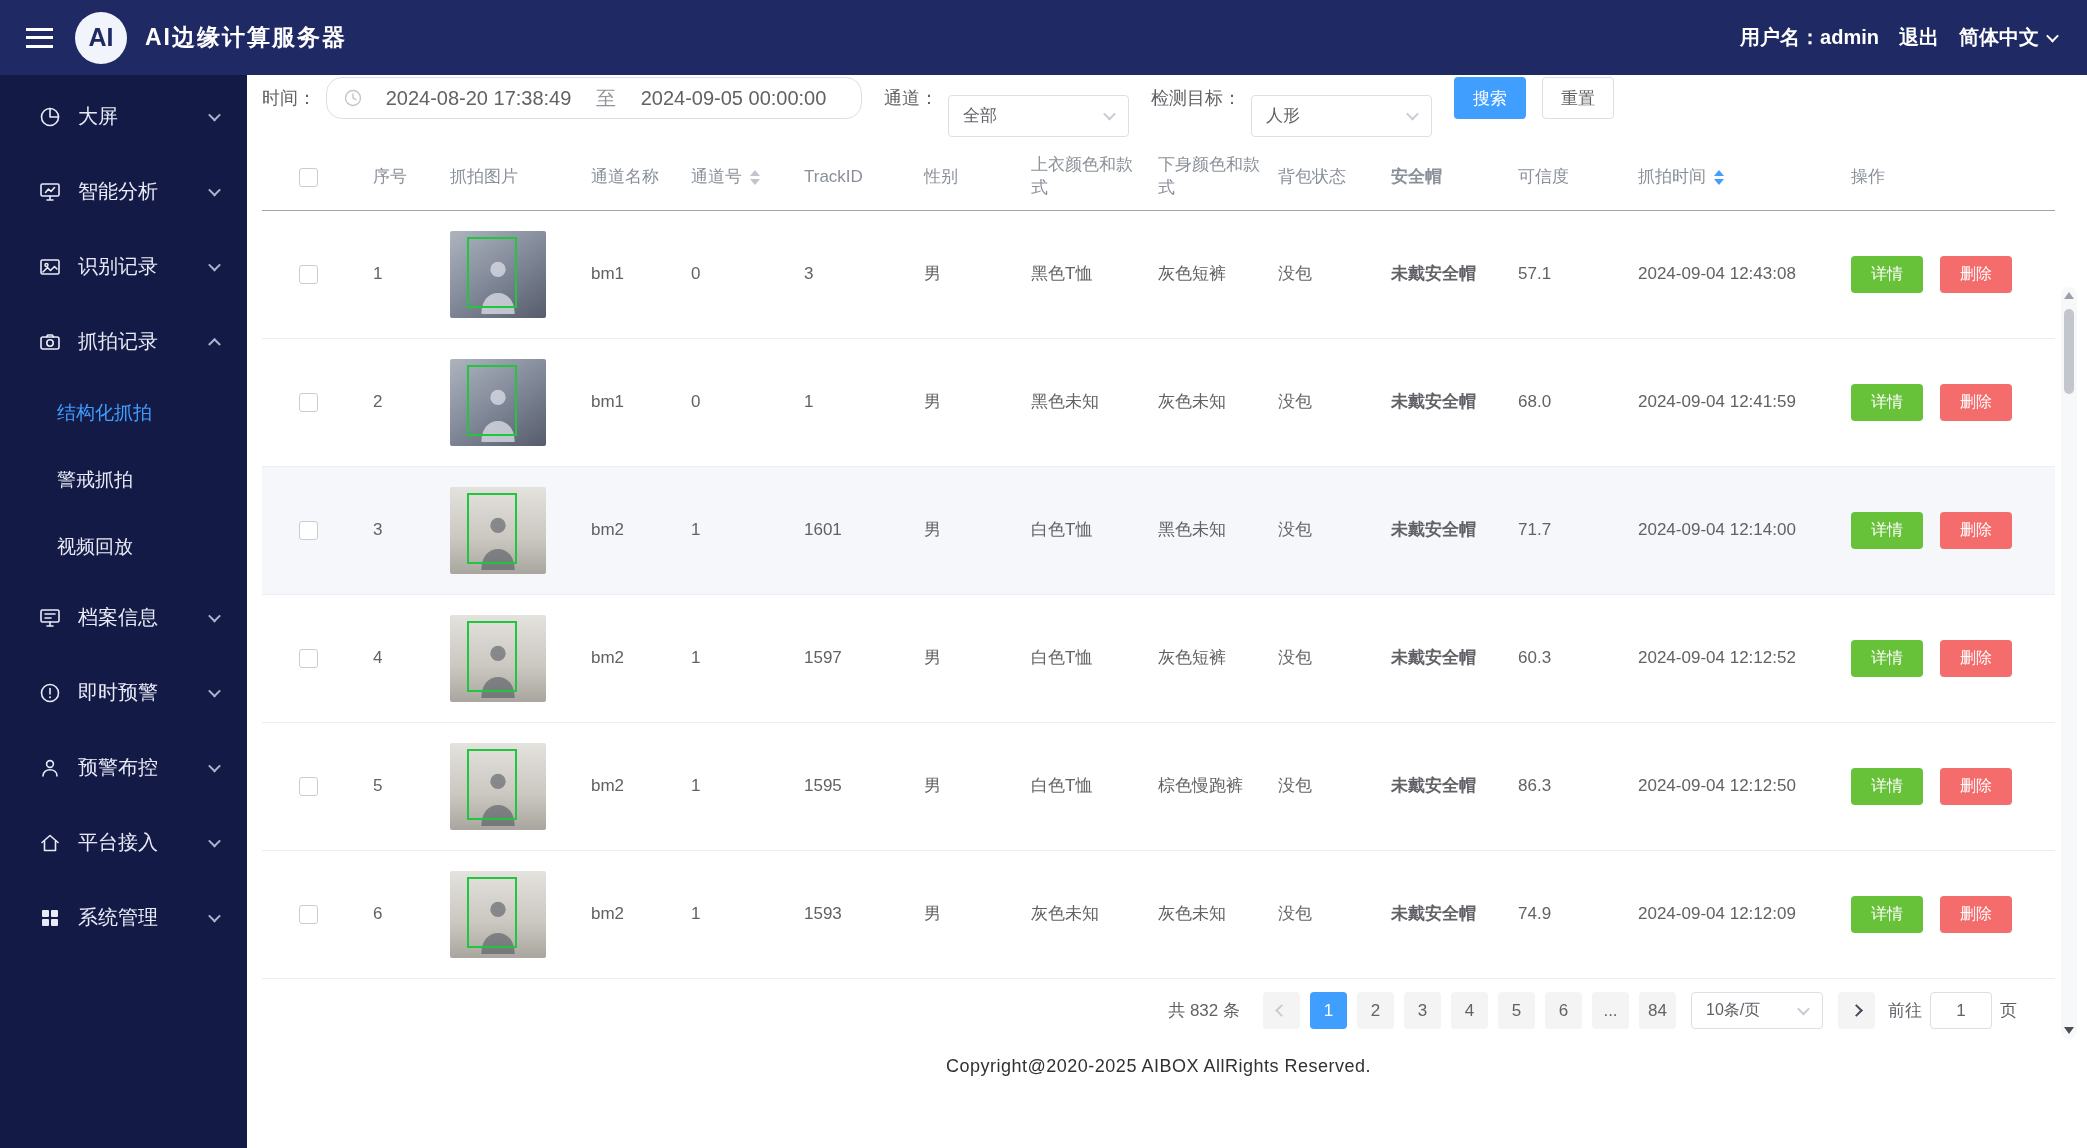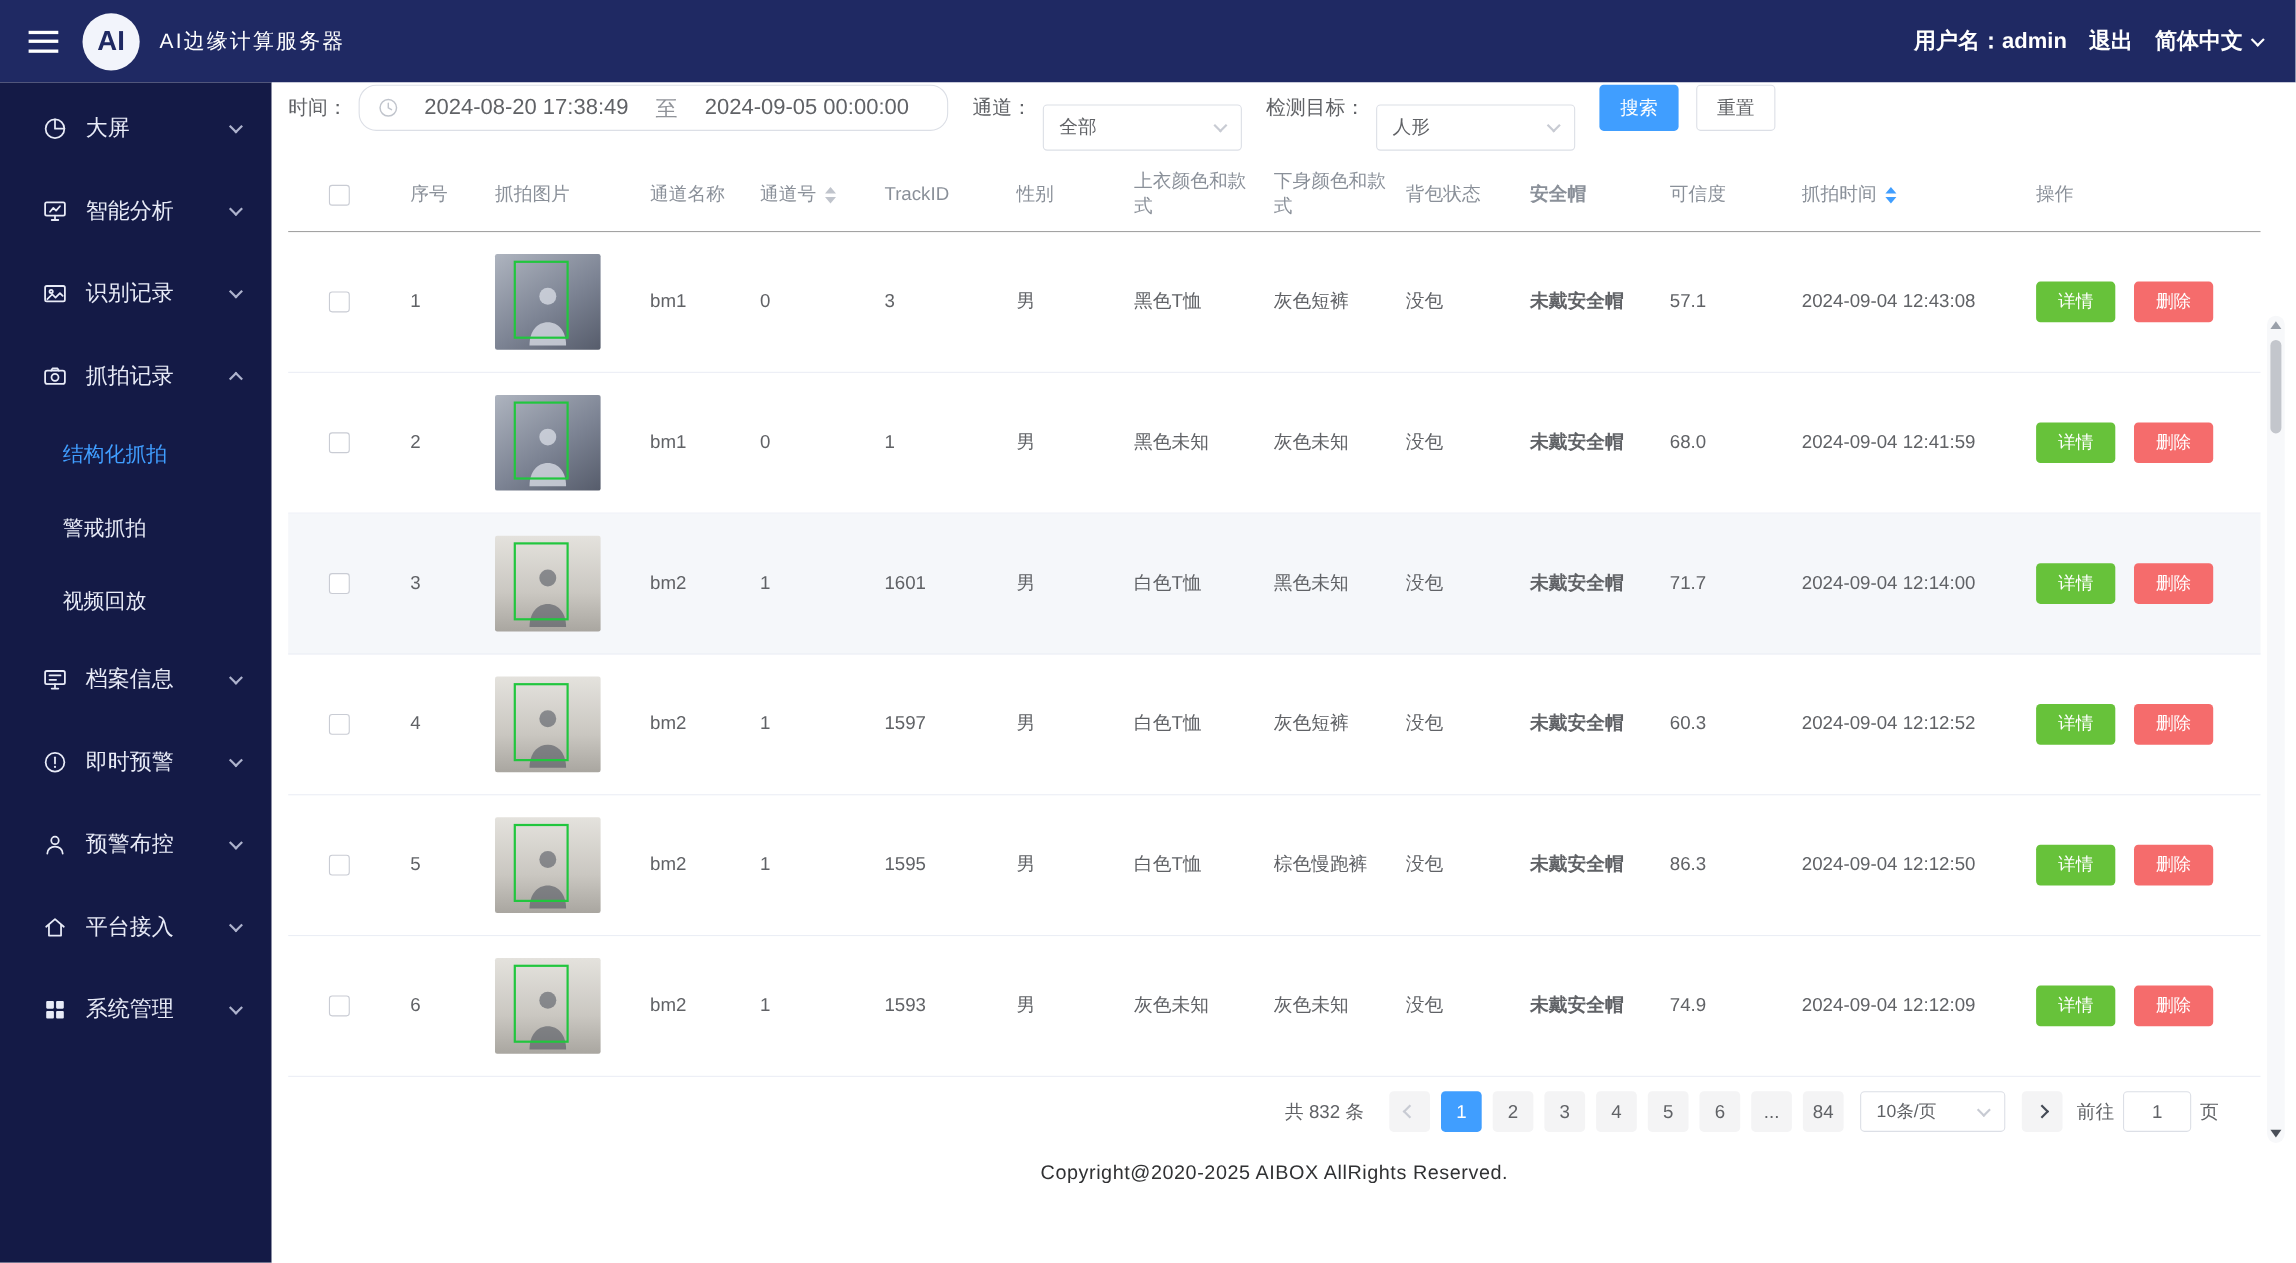--- a/index.html
+++ b/index.html
@@ -6,21 +6,21 @@
   html, body { width: 2087px; height: 1148px; overflow: hidden; }
   body { font-family: "Liberation Sans", "DejaVu Sans", sans-serif; background: #fff; color: #606266; }
 
   .app { width: 2087px; height: 1148px; display: flex; flex-direction: column; }
 
   
   .topbar { height: 75px; background: #1f2963; display: flex; align-items: center; padding: 0 30px 0 26px; color: #fff; flex: 0 0 auto; }
   .hamburger { width: 27px; height: 20px; border-top: 3px solid #fff; border-bottom: 3px solid #fff; position: relative; cursor: pointer; }
   .hamburger::after { content: ''; position: absolute; left: 0; right: 0; top: 50%; height: 3px; margin-top: -1.5px; background: #fff; }
   .logo { width: 52px; height: 52px; border-radius: 50%; background: #f2f4fb; color: #1f2963; font-weight: bold; font-size: 25px; display: flex; align-items: center; justify-content: center; margin-left: 22px; }
-  .app-title { font-size: 19px; font-weight: normal; margin-left: 18px; letter-spacing: 2px; }
+  .app-title { font-size: 23px; font-weight: bold; margin-left: 18px; letter-spacing: 2px; }
   .topbar-right { margin-left: auto; display: flex; align-items: center; gap: 20px; font-size: 20px; font-weight: bold; }
   .topbar-right .lang { display: inline-flex; align-items: center; gap: 9px; cursor: pointer; }
 
   
   .chev { display: inline-block; width: 9px; height: 9px; border-right: 2px solid #c0c4cc; border-bottom: 2px solid #c0c4cc; transform: rotate(45deg) translate(-1px,-1px); }
   .chev.white { border-color: #fff; }
   .chev.soft { border-color: #aeb3cd; }
   .chev.up { transform: rotate(225deg) translate(-2px,-2px); }
   .chev.left { transform: rotate(135deg); }
   .chev.right { transform: rotate(-45deg); }

